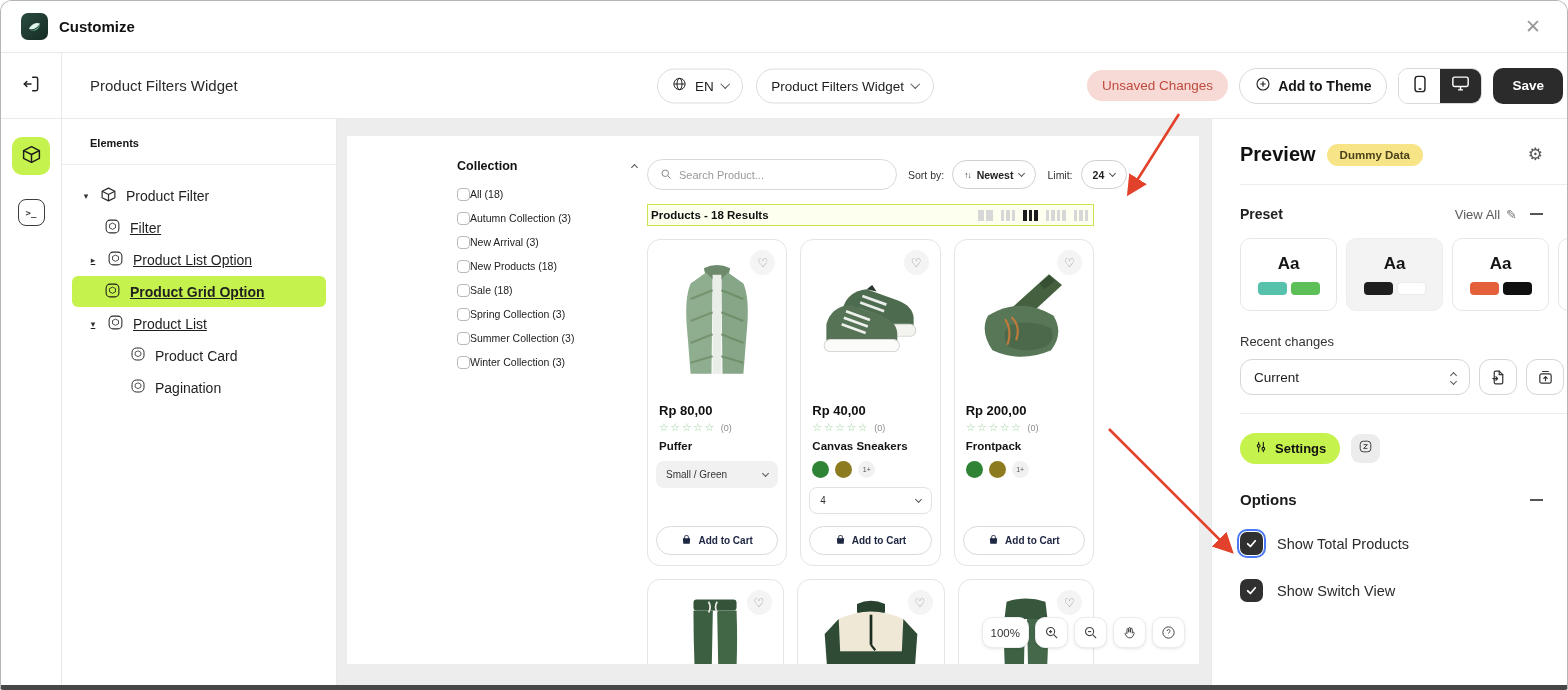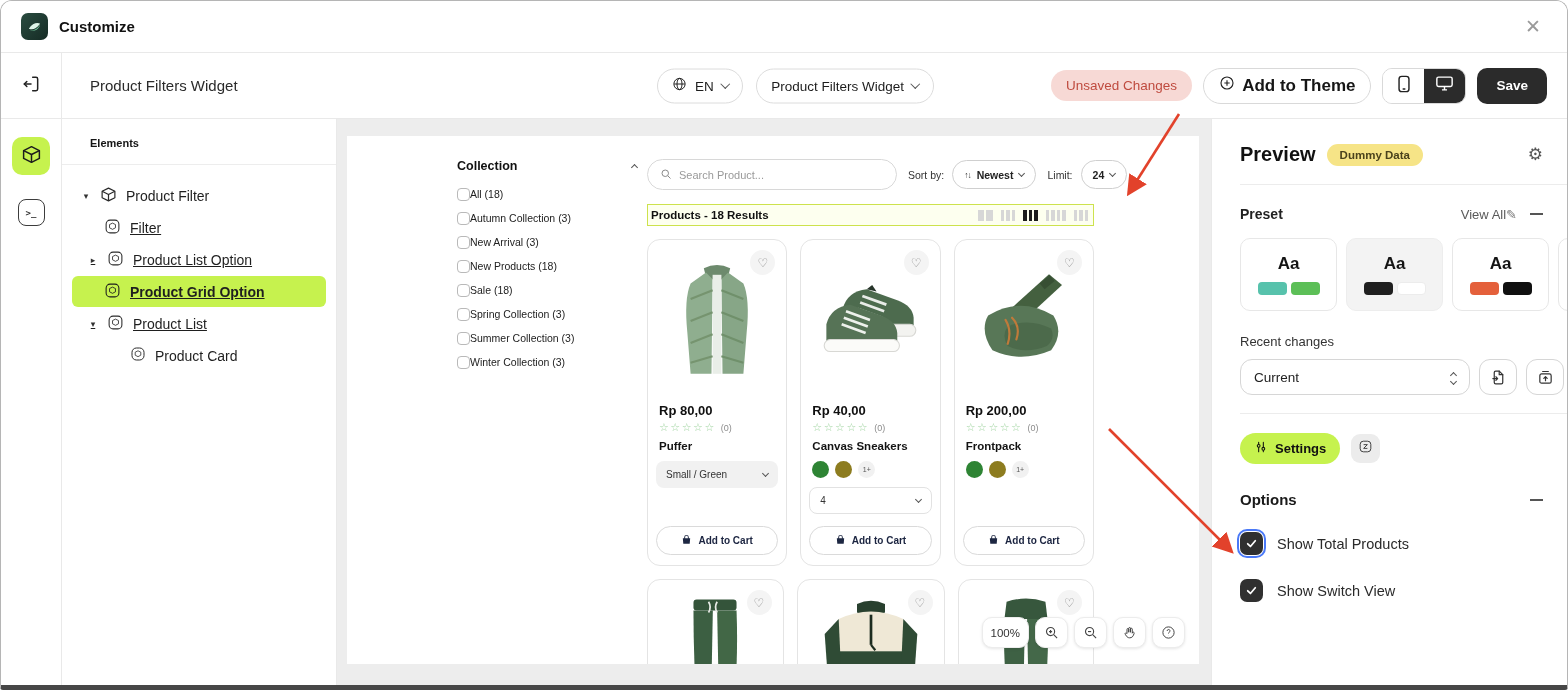--- a/index.html
+++ b/index.html
@@ -14,27 +14,27 @@
   .logo { width:27px; height:27px; border-radius:7px; background:linear-gradient(135deg,#2a4c40,#152b24);
           display:flex; align-items:center; justify-content:center; margin-right:11px; }
   .titlebar-title { font-size:15px; font-weight:700; color:#111; }
   .close-x { margin-left:auto; font-size:19px; color:#9a9a9a; line-height:1; cursor:pointer; }
 
   
   .toolbar { flex:0 0 66px; display:flex; align-items:center; border-bottom:1px solid #e9e9e9; position:relative; background:#fff; }
   .toolbar-rail { width:61px; align-self:stretch; border-right:1px solid #e9e9e9; display:flex; align-items:center; justify-content:center; }
   .toolbar-title { font-size:15px; color:#2b2b2b; font-weight:500; margin-left:28px; }
   .tb-center { position:absolute; left:656px; top:50%; transform:translateY(-50%); display:flex; gap:13px; align-items:center; }
-  .tb-right { margin-left:auto; padding-right:20px; display:flex; gap:11px; align-items:center; }
+  .tb-right { margin-left:auto; padding-right:4px; display:flex; gap:11px; align-items:center; }
   .pill { display:flex; align-items:center; gap:8px; border:1px solid #dcdcdc; border-radius:18px; height:35px;
           padding:0 14px; font-size:13.5px; color:#1d1d1d; background:#fff; font-weight:500; cursor:pointer; }
   .badge-unsaved { background:#f7d9d5; color:#bf4a3e; border-radius:16px; height:31px; display:flex; align-items:center;
                    padding:0 15px; font-size:13.5px; font-weight:500; }
   .btn-outline { display:flex; align-items:center; gap:7px; border:1px solid #d9d9d9; border-radius:18px; height:36px;
-                 padding:0 15px; font-size:17px; font-weight:600; color:#161616; background:#fff; cursor:pointer; }
+                 padding:0 15px; font-size:14px; font-weight:600; color:#161616; background:#fff; cursor:pointer; }
   .device-toggle { display:flex; border:1px solid #d9d9d9; border-radius:10px; overflow:hidden; height:36px; }
   .device-cell { width:41px; display:flex; align-items:center; justify-content:center; background:#fff; cursor:pointer; }
   .device-cell.active { background:#2b2b2b; }
   .btn-save { background:#2b2b2b; color:#fff; border-radius:10px; height:36px; padding:0 19px; font-size:13.5px;
               font-weight:600; display:flex; align-items:center; cursor:pointer; }
 
   
   .main { flex:1; display:flex; min-height:0; position:relative; }
 
   .rail { width:61px; border-right:1px solid #e9e9e9; padding-top:18px; display:flex; flex-direction:column; align-items:center; gap:24px; background:#fff; }
@@ -114,21 +114,21 @@
 
   
   .inspector { width:356px; border-left:1px solid #e9e9e9; padding:24px 0 0 28px; background:#fff; }
   .insp-head { display:flex; align-items:center; gap:11px; padding-right:24px; }
   .insp-title { font-size:20px; font-weight:800; color:#111; }
   .badge-dummy { background:#f6e487; border-radius:13px; padding:5px 13px; font-size:11.5px; font-weight:600; color:#4a421c; }
   .gear { margin-left:auto; font-size:17px; color:#555; cursor:pointer; }
   .insp-divider { height:1px; background:#ececec; margin-top:18px; width:328px; }
   .preset-row { display:flex; align-items:center; margin-top:21px; padding-right:24px; }
   .sec-title { font-size:14px; font-weight:600; color:#222; }
-  .view-all { margin-left:auto; display:flex; align-items:center; font-size:13px; color:#5a5a5a; cursor:pointer;justify-content:center; }
+  .view-all { margin-left:auto; display:flex; align-items:center; gap:6px; font-size:13px; color:#5a5a5a; cursor:pointer;justify-content:center; }
   .pen { font-size:13px; color:#777; }
   .minus { width:13px; height:2px; background:#555; margin-left:13px; cursor:pointer; }
   .preset-cards { display:flex; gap:9px; margin-top:16px; width:328px; overflow:hidden; }
   .preset-card { flex:0 0 97px; height:73px; border:1px solid #e7e7e7; border-radius:10px; background:#fff; display:flex;
                  flex-direction:column; align-items:center; justify-content:center; gap:8px; cursor:pointer; }
   .preset-card.selected { background:#f3f3f3; border-color:#ededed; }
   .preset-aa { font-size:17px; font-weight:700; color:#141414; }
   .sw-row { display:flex; gap:4px; }
   .pswatch { width:29px; height:13px; border-radius:4px; }
   .ps-teal { background:#57c2ac; } .ps-green { background:#5cbf57; }
@@ -305,20 +305,27 @@
         </div>
 
         <div class="tree-row indent-2">
           <span><svg width="16" height="16" viewBox="0 0 24 24" fill="none" stroke="#2b2b2b" stroke-width="1.5">
                 <rect x="3" y="3" width="18" height="18" rx="6.5"></rect>
                 <path d="M12 7.2 L16.2 9.3 V13.8 L12 16 L7.8 13.8 V9.3 Z" stroke-width="1.2"></path>
               </svg></span>
           <span>Product Card</span>
         </div>
 
+        <div class="tree-row indent-2">
+          <span><svg width="16" height="16" viewBox="0 0 24 24" fill="none" stroke="#2b2b2b" stroke-width="1.5">
+                <rect x="3" y="3" width="18" height="18" rx="6.5"></rect>
+                <path d="M12 7.2 L16.2 9.3 V13.8 L12 16 L7.8 13.8 V9.3 Z" stroke-width="1.2"></path>
+              </svg></span>
+          <span>Pagination</span>
+        </div>
 
       </div>
     </div>
 
     <div class="canvas">
       <div class="artboard">
 
         <div class="filter-col">
           <div class="f-title-row">
             <span class="f-title">Collection</span>

